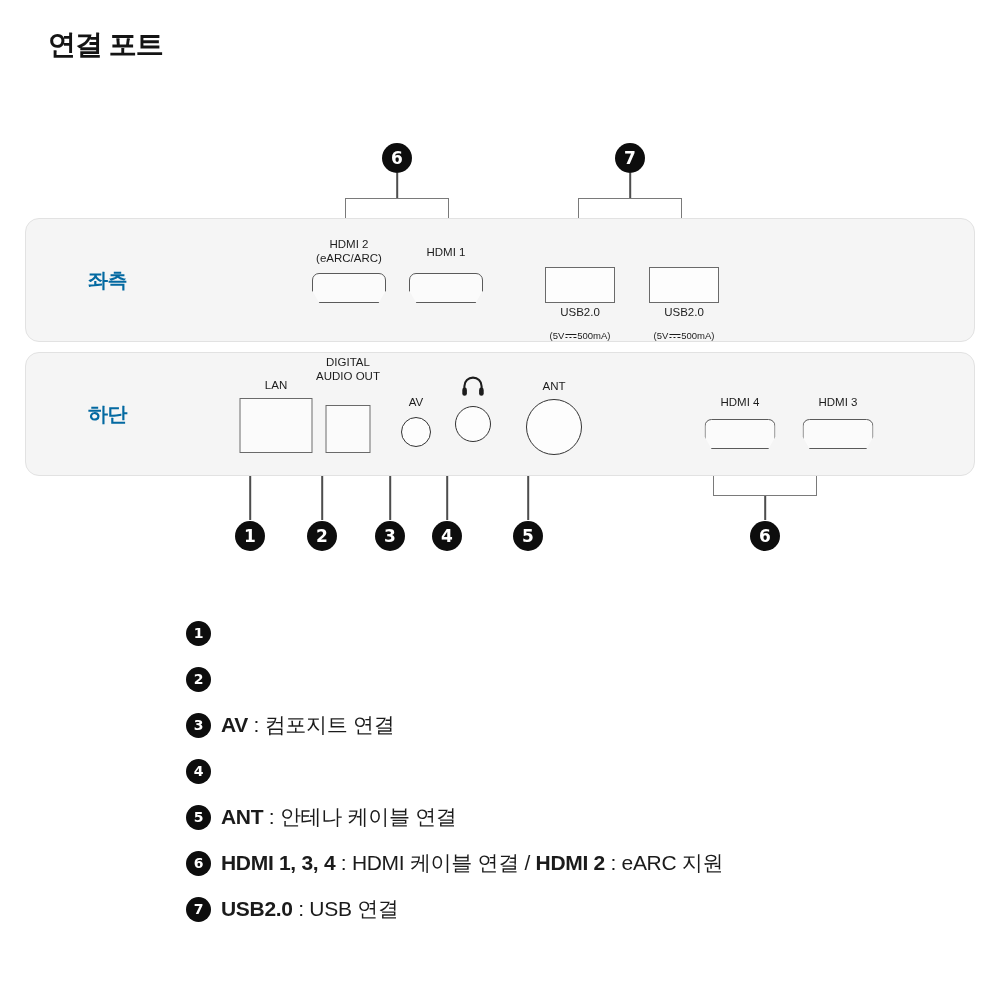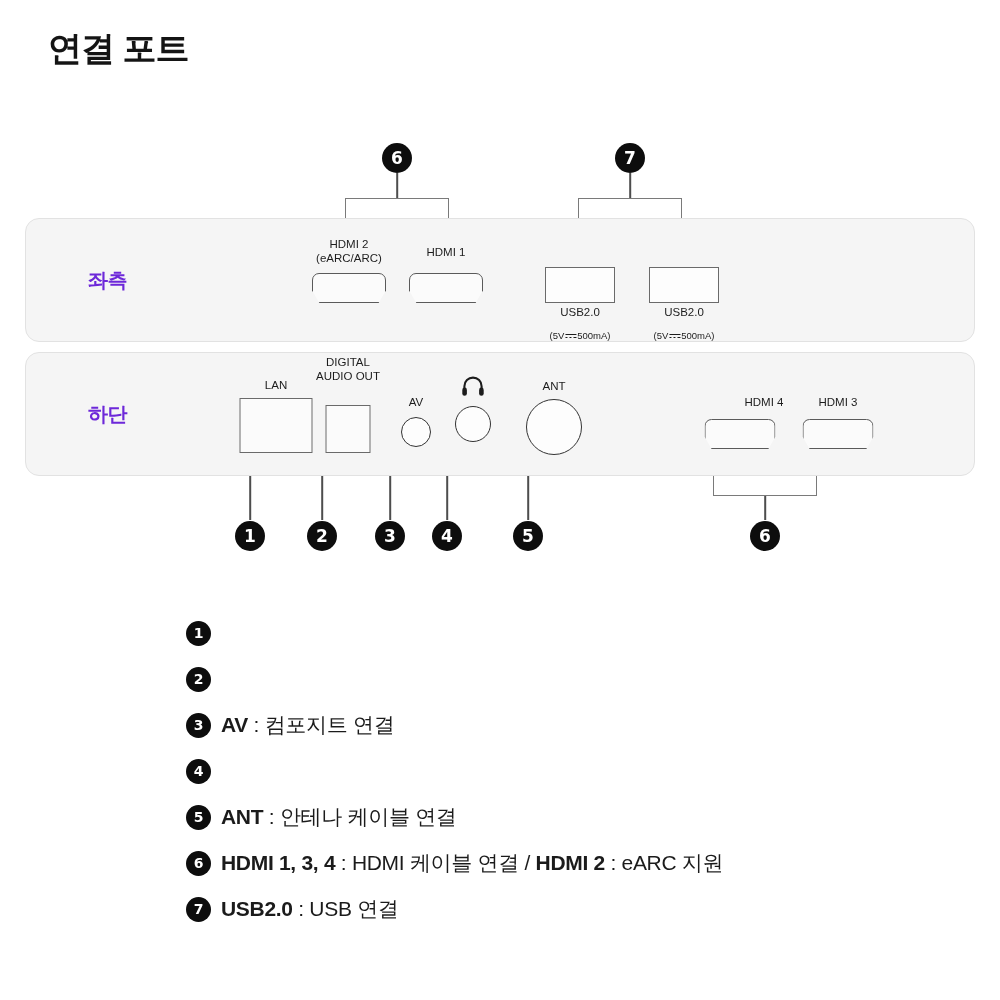--- a/index.html
+++ b/index.html
@@ -9,38 +9,38 @@
     font-family:"Liberation Sans","DejaVu Sans",sans-serif;
     color:#1a1a1a;
     position:relative;
     overflow:hidden;
   }
   .page{position:absolute;inset:0;}
 
   
   .page-title{
     position:absolute;left:48px;top:28px;
-    font-size:34px;font-weight:700;letter-spacing:-1px;
+    font-size:28px;font-weight:700;letter-spacing:-1px;
     color:#141414;line-height:1.2;
   }
 
   
   .panel{
     position:absolute;
     background:#f5f5f5;
     border:1px solid #e2e2e2;
     border-radius:14px;
     box-sizing:border-box;
   }
   #panel-left{left:25px;top:218px;width:950px;height:124px;}
   #panel-bottom{left:25px;top:352px;width:950px;height:124px;}
 
   .panel-label{
     position:absolute;left:62px;top:50%;transform:translateY(-50%);
-    font-size:20px;font-weight:700;color:#6d28d9;letter-spacing:-0.5px;
+    font-size:20px;font-weight:700;color:#0369a1;letter-spacing:-0.5px;
   }
 
   
   .plabel{
     position:absolute;
     font-size:11.5px;
     color:#1c1c1c;
     text-align:center;
     line-height:1.22;
     white-space:pre-line;
@@ -198,21 +198,21 @@
     <svg class="hp-icon" viewBox="0 0 26 22" style="left:447px;top:22px;">
       <path d="M4.4 16.5 V11.2 C4.4 6.2 8.3 2.6 13 2.6 C17.7 2.6 21.6 6.2 21.6 11.2 V16.5" fill="none" stroke="#1c1c1c" stroke-width="2.1" stroke-linecap="round"></path>
       <rect x="2.3" y="12.6" width="4.6" height="8.2" rx="2.3" fill="#1c1c1c"></rect>
       <rect x="19.1" y="12.6" width="4.6" height="8.2" rx="2.3" fill="#1c1c1c"></rect>
     </svg>
     <div class="circport" style="left:447px;top:53px;width:36px;height:36px;"></div>
 
     <div class="plabel" style="left:528px;top:26px;">ANT</div>
     <div class="circport" style="left:528px;top:46px;width:56px;height:56px;"></div>
 
-    <div class="plabel" style="left:714px;top:42px;margin-left:24px;">HDMI 4</div>
+    <div class="plabel" style="left:714px;top:42px;">HDMI 4</div>
     <div class="hdmi-wrap" style="left:714px;top:66px;width:71px;height:30px;">
       <div class="shape"></div>
     </div>
 
     <div class="plabel" style="left:812px;top:42px;">HDMI 3</div>
     <div class="hdmi-wrap" style="left:812px;top:66px;width:71px;height:30px;">
       <div class="shape"></div>
     </div>
   </div>
 

